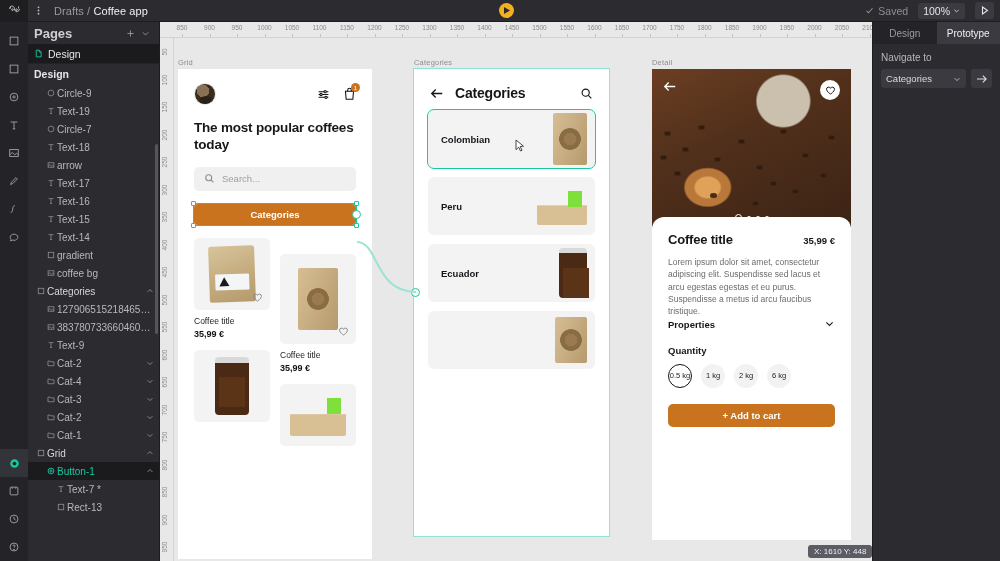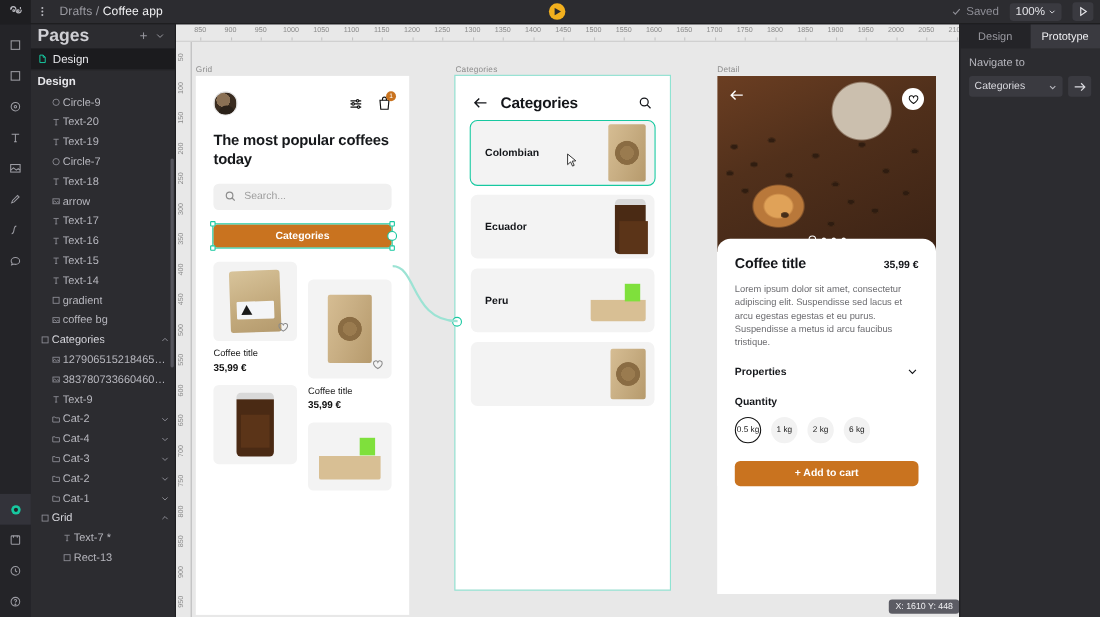--- a/index.html
+++ b/index.html
@@ -58,21 +58,21 @@
   .toolbar-spacer { flex: 1; }
 
   
   .layers {
     position: absolute; left: 28px; top: 22px; width: 132px; height: 539px;
     background: #2c2c30; border-right: 1px solid #1d1d20; z-index: 25;
     display: flex; flex-direction: column;
   }
   .pages-head {
     height: 22px; display: flex; align-items: center; padding: 0 6px;
-    color: #cfcfd4; font-size: 16px; font-weight: bold;
+    color: #cfcfd4; font-size: 13px; font-weight: bold;
   }
   .pages-head .sp { flex: 1; }
   .pages-head .ic { color: #9a9aa1; padding: 0 3px; }
   .page-row {
     height: 19px; display: flex; align-items: center; gap: 5px; padding: 0 6px;
     background: #1b1b1e; color: #e6e6ea; font-size: 10.5px;
   }
   .page-row .pic { color: #17c8a0; display: flex; }
   .layers-sep { height: 1px; background: #232327; }
   .layer-title {
@@ -257,21 +257,21 @@
   .dot.active { width: 7px; height: 7px; border: 1.5px solid #fff; background: transparent; }
   .sheet {
     margin-top: -12px; background: #fff; border-radius: 12px 12px 0 0;
     padding: 15px 16px 0 16px; position: relative;
   }
   .sheet-top { display: flex; align-items: baseline; }
   .sheet-top .t { font-size: 13px; font-weight: bold; color: #14161a; letter-spacing: -.2px; }
   .sheet-top .sp { flex: 1; }
   .sheet-top .p { font-size: 9.5px; font-weight: bold; color: #14161a; }
   .lorem { margin-top: 9px; font-size: 8.5px; line-height: 1.45; color: #6c6c70; }
-  .props { margin-top: 14px; display: flex; align-items: center; justify-content: center; }
+  .props { display: flex; align-items: center; justify-content: center; }
   .props .t { font-size: 9.5px; font-weight: bold; color: #14161a; }
   .props .sp { flex: 1; }
   .qty-label { margin-top: 14px; font-size: 9.5px; font-weight: bold; color: #14161a; }
   .qty-row { margin-top: 8px; display: flex; gap: 9px; }
   .qty {
     width: 24px; height: 24px; border-radius: 50%; background: #f2f2f2;
     display: flex; align-items: center; justify-content: center;
     font-size: 7.5px; color: #1c1c1c;
   }
   .qty.on { background: #fff; border: 1px solid #141414; }
@@ -473,28 +473,20 @@
             </svg>
           </span>
           <span class="ltext">Circle-9</span>
         </div>
         <div class="lrow ind1">
           <span class="li">
             <svg width="8" height="8" viewBox="0 0 10 10" fill="none" stroke="currentColor" stroke-width="1">
               <path d="M2 2h6M5 2v6M3.7 8.2h2.6"></path>
             </svg>
           </span>
-          <span class="ltext">Text-20</span>
-        </div>
-        <div class="lrow ind1">
-          <span class="li">
-            <svg width="8" height="8" viewBox="0 0 10 10" fill="none" stroke="currentColor" stroke-width="1">
-              <path d="M2 2h6M5 2v6M3.7 8.2h2.6"></path>
-            </svg>
-          </span>
           <span class="ltext">Text-19</span>
         </div>
         <div class="lrow ind1">
           <span class="li">
             <svg width="8" height="8" viewBox="0 0 10 10" fill="none" stroke="currentColor" stroke-width="1">
               <circle cx="5" cy="5" r="3.6"></circle>
             </svg>
           </span>
           <span class="ltext">Circle-7</span>
         </div>
@@ -668,20 +660,34 @@
             </svg>
           </span>
         </div>
         <div class="lrow ind0 group">
           <span class="li">
             <svg width="8" height="8" viewBox="0 0 10 10" fill="none" stroke="currentColor" stroke-width="1">
               <rect x="1.6" y="1.6" width="6.8" height="6.8"></rect>
             </svg>
           </span>
           <span class="ltext">Grid</span>
+          <span class="chev">
+            <svg width="8" height="8" viewBox="0 0 10 10" fill="none" stroke="currentColor" stroke-width="1.1">
+              <path d="M2 6.2l3-3 3 3"></path>
+            </svg>
+          </span>
+        </div>
+        <div class="lrow ind1 selected">
+          <span class="li">
+            <svg width="8" height="8" viewBox="0 0 10 10" fill="none" stroke="currentColor" stroke-width="1.1">
+              <circle cx="5" cy="5" r="3.6"></circle>
+              <circle cx="5" cy="5" r="1.4"></circle>
+            </svg>
+          </span>
+          <span class="ltext">Button-1</span>
           <span class="chev">
             <svg width="8" height="8" viewBox="0 0 10 10" fill="none" stroke="currentColor" stroke-width="1.1">
               <path d="M2 6.2l3-3 3 3"></path>
             </svg>
           </span>
         </div>
         <div class="lrow ind2">
           <span class="li">
             <svg width="8" height="8" viewBox="0 0 10 10" fill="none" stroke="currentColor" stroke-width="1">
               <path d="M2 2h6M5 2v6M3.7 8.2h2.6"></path>
@@ -887,30 +893,30 @@
           <svg width="10" height="13" viewBox="0 0 10 13" fill="#ffffff" stroke="#333" stroke-width=".9">
             <path d="M1 1l7.5 6.2-3.3.3 1.8 3.8-1.5.7-1.8-3.8L1 10.7z"></path>
           </svg>
         </span>
         <span class="art">
           <span class="bag-b" style="display:block; width:34px; height:52px;"></span>
         </span>
       </div>
 
       <div class="cat-item">
+        <span class="nm">Peru</span>
+        <span class="art">
+          <span class="box-pkg" style="display:block; width:50px; height:38px;"></span>
+        </span>
+      </div>
+
+      <div class="cat-item">
         <span class="nm">Ecuador</span>
         <span class="art">
           <span class="jar" style="display:block; width:28px; height:50px;"></span>
-        </span>
-      </div>
-
-      <div class="cat-item">
-        <span class="nm">Peru</span>
-        <span class="art">
-          <span class="box-pkg" style="display:block; width:50px; height:38px;"></span>
         </span>
       </div>
 
       <div class="cat-item" style="height:58px;">
         <span class="art">
           <span class="bag-b" style="display:block; width:32px; height:46px;"></span>
         </span>
       </div>
     </div>
     <div class="hnode" style="position:absolute; left:237px; top:250px;"></div>

